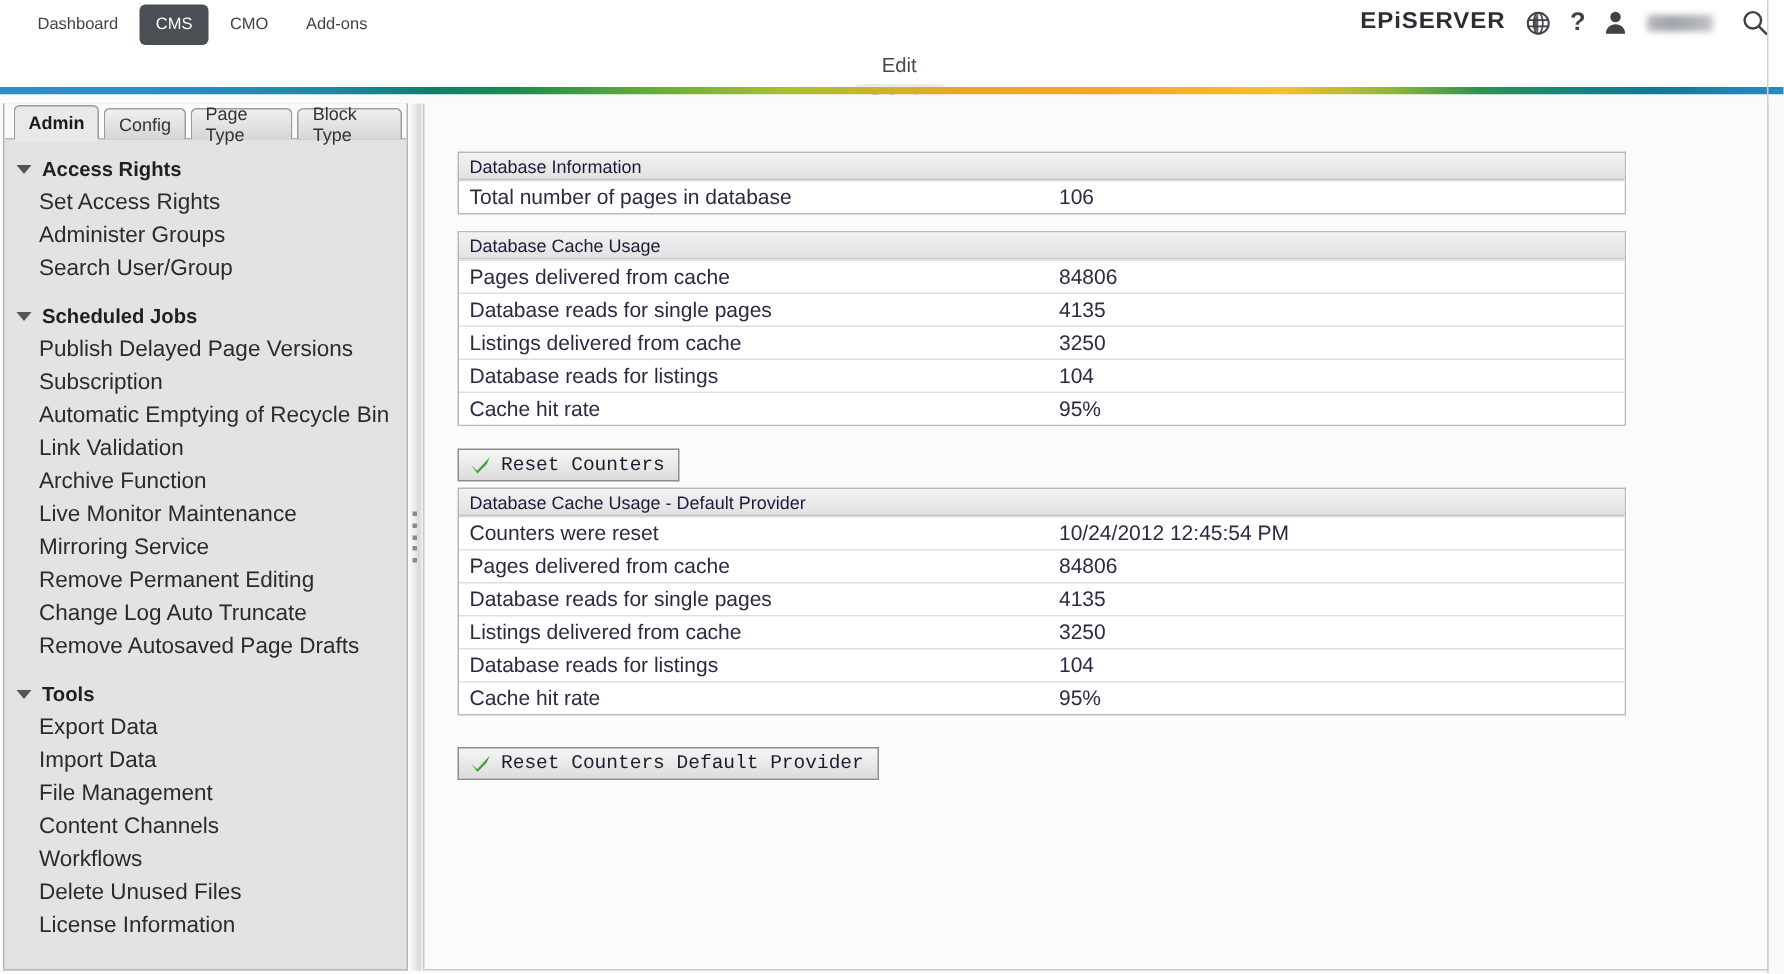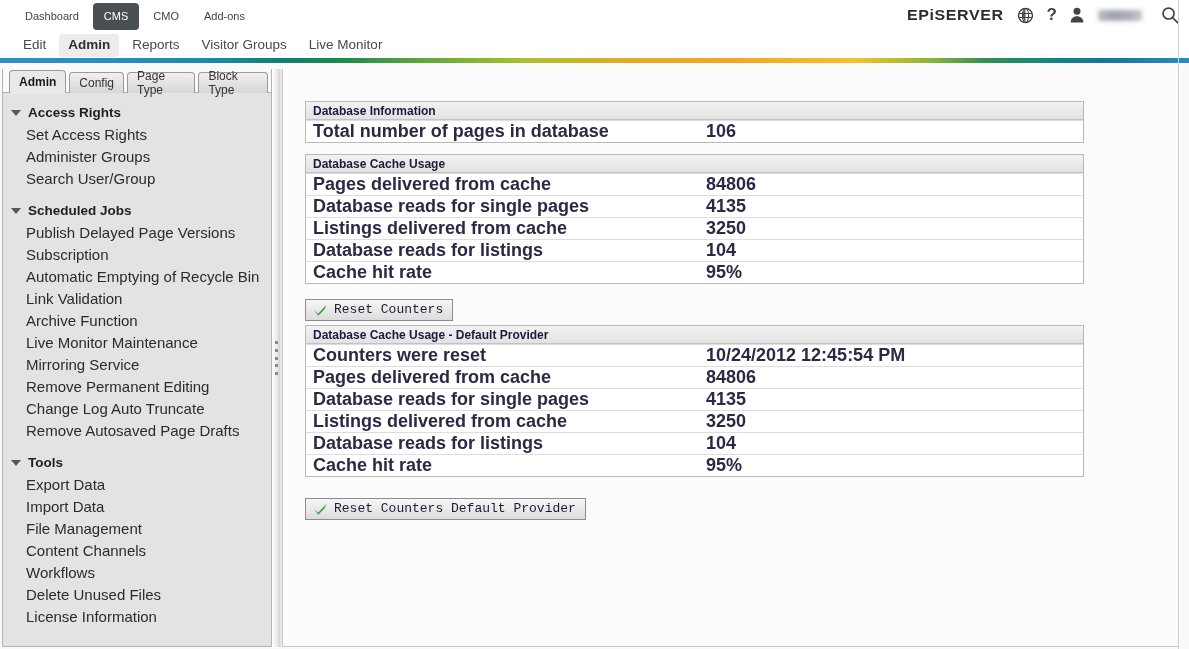--- a/index.html
+++ b/index.html
@@ -68,20 +68,21 @@
     border-radius: 2px;
     margin-left: 1px;
   }
 
   
   .sub-nav {
     position: absolute; left: 0; top: 33px;
     width: 100%; height: 25px;
     display: flex; align-items: center;
     padding-left: 14px;
+    flex-direction: column;
   }
   .sub-nav-item {
     font-size: 13.5px;
     color: #46494e;
     padding: 3px 9px 4px 9px;
     margin-right: 4px;
     border-radius: 3px;
     cursor: pointer;
     line-height: 16px;
     white-space: nowrap;
@@ -233,38 +234,37 @@
     border-top: none;
     overflow: hidden;
   }
 
   .panel {
     position: absolute;
     left: 22px;
     width: 779px;
     border: 1px solid #b9b9b9;
     background: #ffffff;
-    font-weight: bold;
   }
   .panel-title {
     height: 18px;
     background: linear-gradient(#f2f2f2,#e2e2e2);
     border-bottom: 1px solid #c3c3c3;
     font-size: 12px;
     color: #1c1c3a;
     padding: 0 0 0 7px;
     display: flex; align-items: center;
     line-height: 14px;
   }
   .prow {
     display: flex;
     height: 22px;
     align-items: center;
     border-top: 1px solid #dedede;
-    font-size: 18px;
+    font-size: 14px;
     color: #2a2a45;
     background: #ffffff;
     justify-content: flex-end;
   }
   .prow:first-of-type { border-top: none; }
   .prow .k {
     width: 400px;
     padding-left: 7px;
     white-space: nowrap;
     line-height: 15px;

